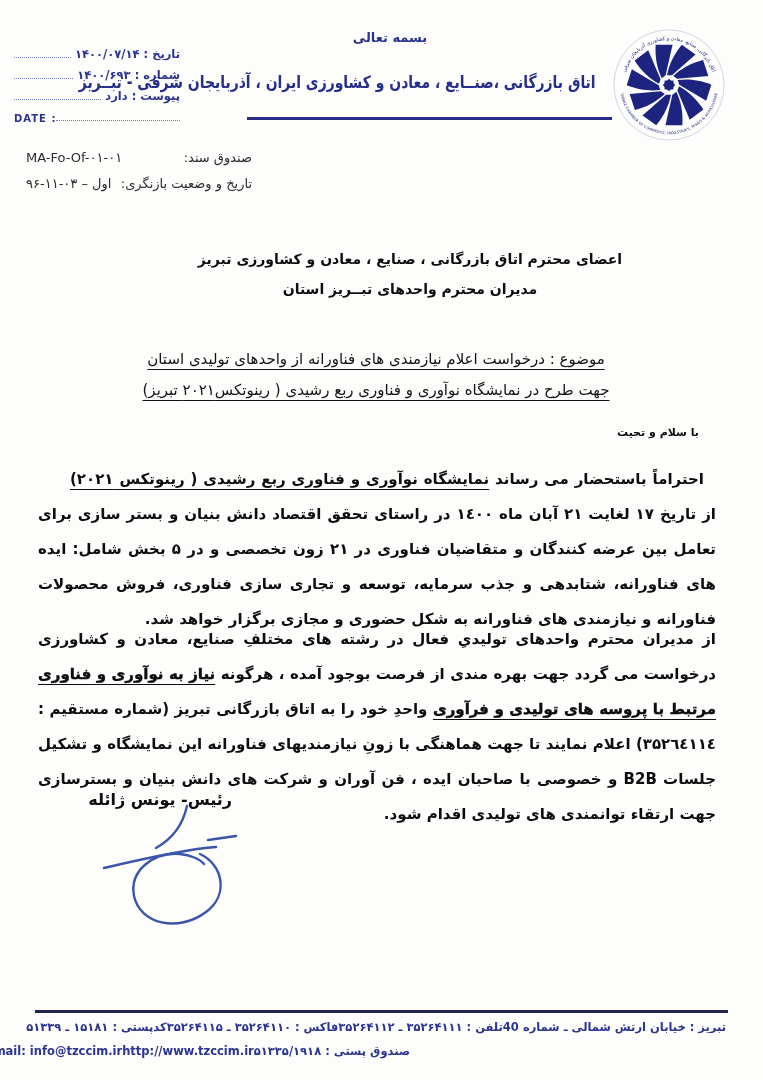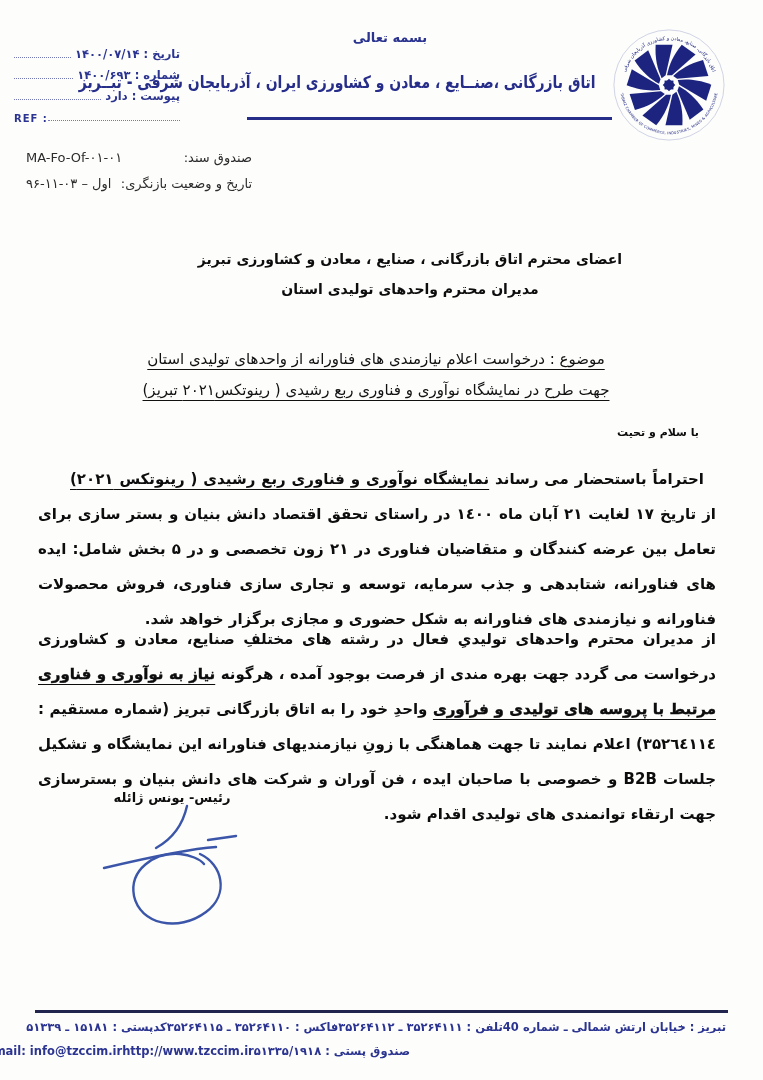--- a/index.html
+++ b/index.html
@@ -44,21 +44,21 @@
                 font-weight:bold; font-size:11px; color:#0d0d0d; }
   .para { position:absolute; left:38px; width:678px; direction:rtl; text-align:justify;
           font-weight:bold; font-size:15px; color:#0d0d0d; line-height:35px; }
   .para.p1 { top:462px; text-indent:12px; }
   .para.p2 { top:622px; }
   .para .ul { text-decoration:underline; text-underline-offset:5px;margin-left:32px; }
   .para .bul { text-decoration:underline; text-underline-offset:5px; -webkit-text-stroke:0.4px #0d0d0d; }
 
   
   .sig-name { position:absolute; left:112px; top:790px; width:120px; text-align:center; direction:rtl;
-              font-weight:bold; font-size:13px; color:#0d0d0d; white-space:nowrap; }
+              font-weight:bold; font-size:16px; color:#0d0d0d; white-space:nowrap; }
   .sig-svg { position:absolute; left:90px; top:802px; }
 
   
   .footer-rule { position:absolute; left:35px; top:1010px; width:693px; height:2.5px; background:#22254e; }
   .footer-line1 { position:absolute; left:36px; top:1020px; width:690px; display:flex; direction:rtl;
                   justify-content:space-between; color:#2b3490; font-weight:bold; font-size:11.5px; }
   .footer-line2 { position:absolute; left:112px; top:1044px; width:298px; display:flex; direction:rtl;
                   justify-content:space-between; color:#2b3490; font-weight:bold; font-size:11.5px; }
   .footer-line2 .ltr { direction:ltr; }
   .seg { white-space:nowrap; }
@@ -78,21 +78,21 @@
       <span class="mlabel">شماره :</span>
       <span class="mvalue">۱۴۰۰/۶۹۳</span>
       <span class="dots"></span>
     </div>
     <div class="mrow" dir="rtl">
       <span class="mlabel">پیوست :</span>
       <span class="mvalue">دارد</span>
       <span class="dots"></span>
     </div>
     <div class="mrow en" dir="ltr">
-      <span class="mlabel">REF :</span>
+      <span class="mlabel">DATE :</span>
       <span class="dots"></span>
     </div>
   </div>
 
   <div class="doc-control">
     <div class="dc-row">
       <span class="dc-label">صندوق سند:</span>
       <span class="dc-value">MA-Fo-Of-۰۱-۰۱</span>
     </div>
     <div class="dc-row">
@@ -130,21 +130,21 @@
         <path d="M 3 -10 L 27 -31 L 13 -41 C 4 -30 0 -20 -2 -10 Z" transform="rotate(288)"></path>
         <path d="M 3 -10 L 27 -31 L 13 -41 C 4 -30 0 -20 -2 -10 Z" transform="rotate(324)"></path>
         <rect x="-4.5" y="-4.5" width="9" height="9"></rect>
         <rect x="-4.5" y="-4.5" width="9" height="9" transform="rotate(45)"></rect>
       </g>
     </svg>
   </div>
 
   <div class="recipients">
     <div>اعضای محترم اتاق بازرگانی ، صنایع ، معادن و کشاورزی تبریز</div>
-    <div>مدیران محترم واحدهای تولیدی استان</div>
+    <div>مدیران محترم واحدهای تبــریز استان</div>
   </div>
 
   <div class="subject">
     <div><span class="sline">موضوع : درخواست اعلام نیازمندی های فناورانه از واحدهای تولیدی استان</span></div>
     <div><span class="sline">جهت  طرح در نمایشگاه نوآوری و فناوری ربع رشیدی ( رینوتکس۲۰۲۱ تبریز)</span></div>
   </div>
 
   <div class="salutation">با سلام و تحیت</div>
 
   <p class="para p1">

